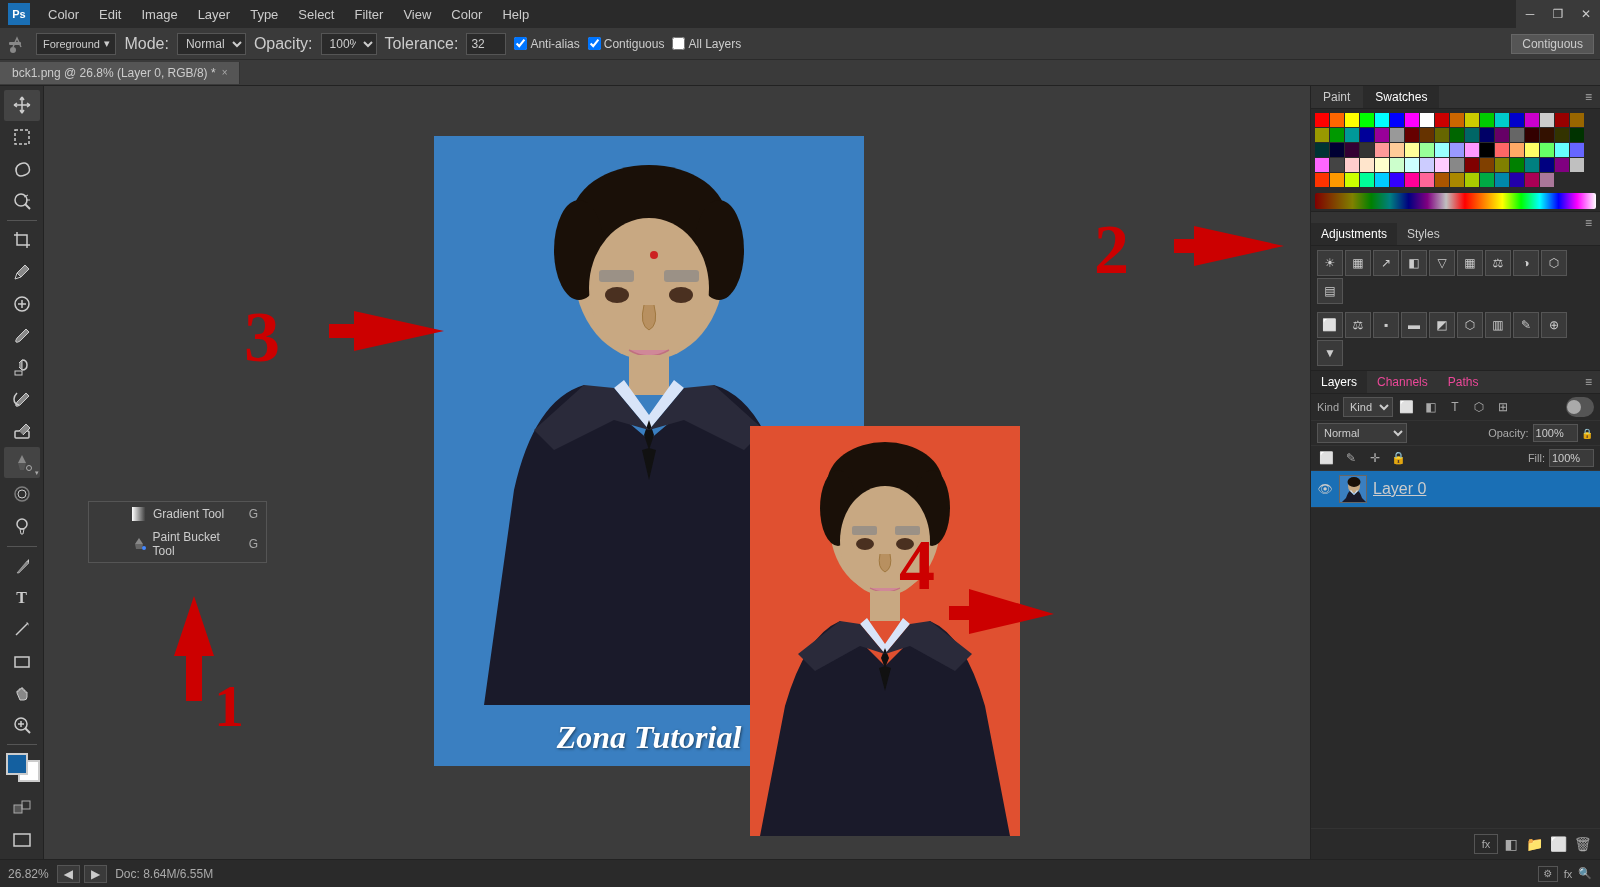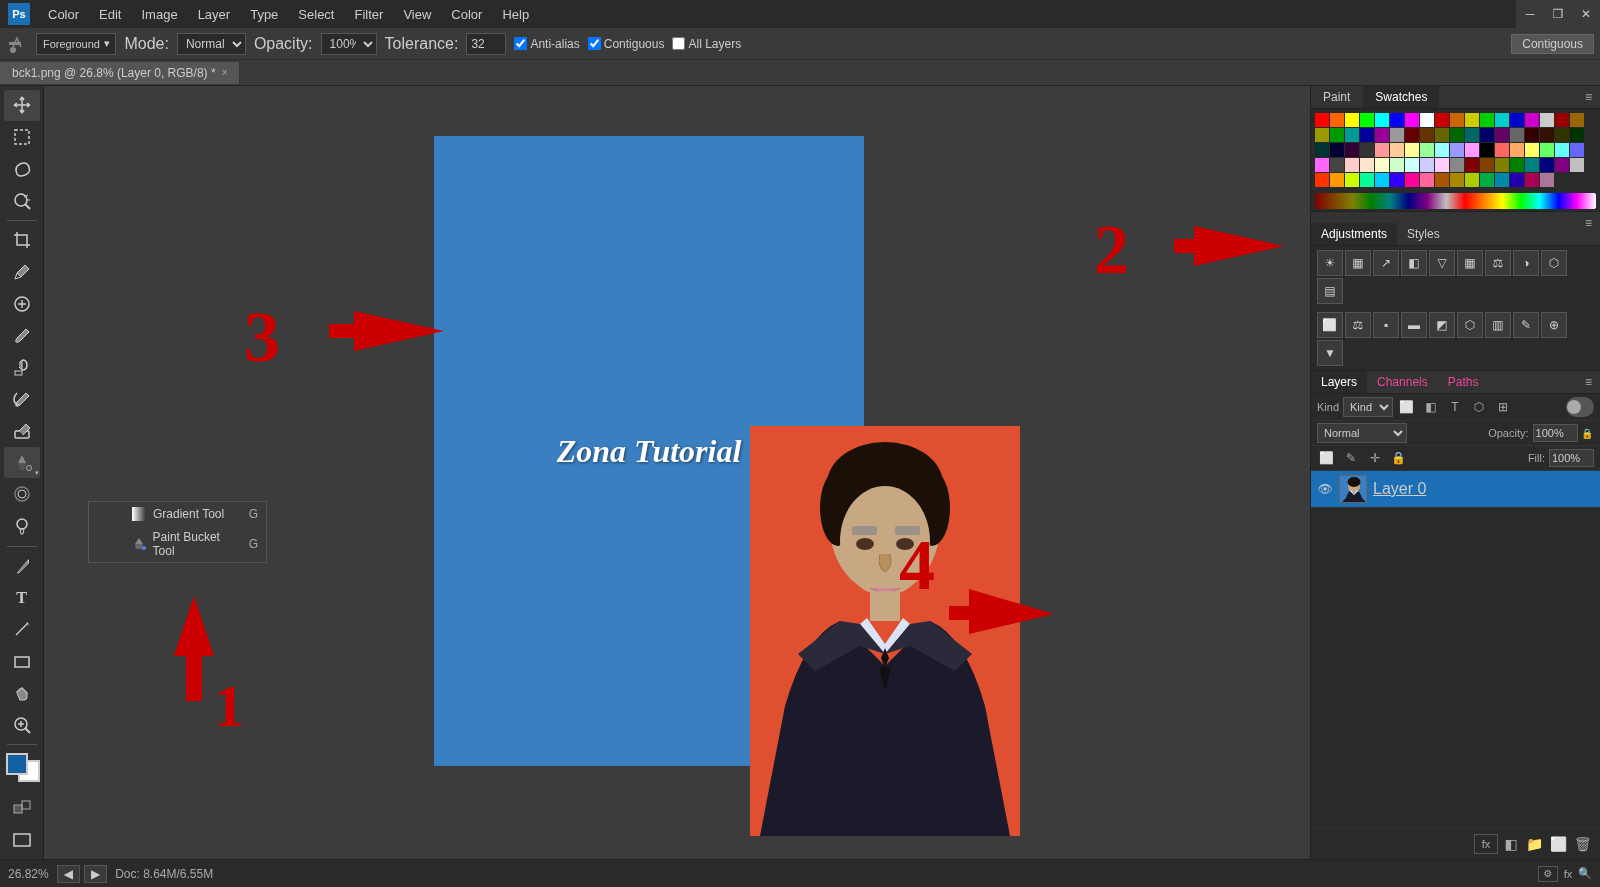--- a/index.html
+++ b/index.html
@@ -193,21 +193,21 @@
 
     
     .main-photo {
       position: absolute;
       left: 390px;
       top: 50px;
       width: 430px;
       height: 630px;
       background: #3a7fc1;
       display: flex;
-      flex-direction: row;
+      flex-direction: column;
       align-items: center;
       overflow: hidden;
     }
     .photo-person-main {
       width: 100%;
       flex: 1;
       display: flex;
       flex-direction: column;
       align-items: center;
       position: relative;

